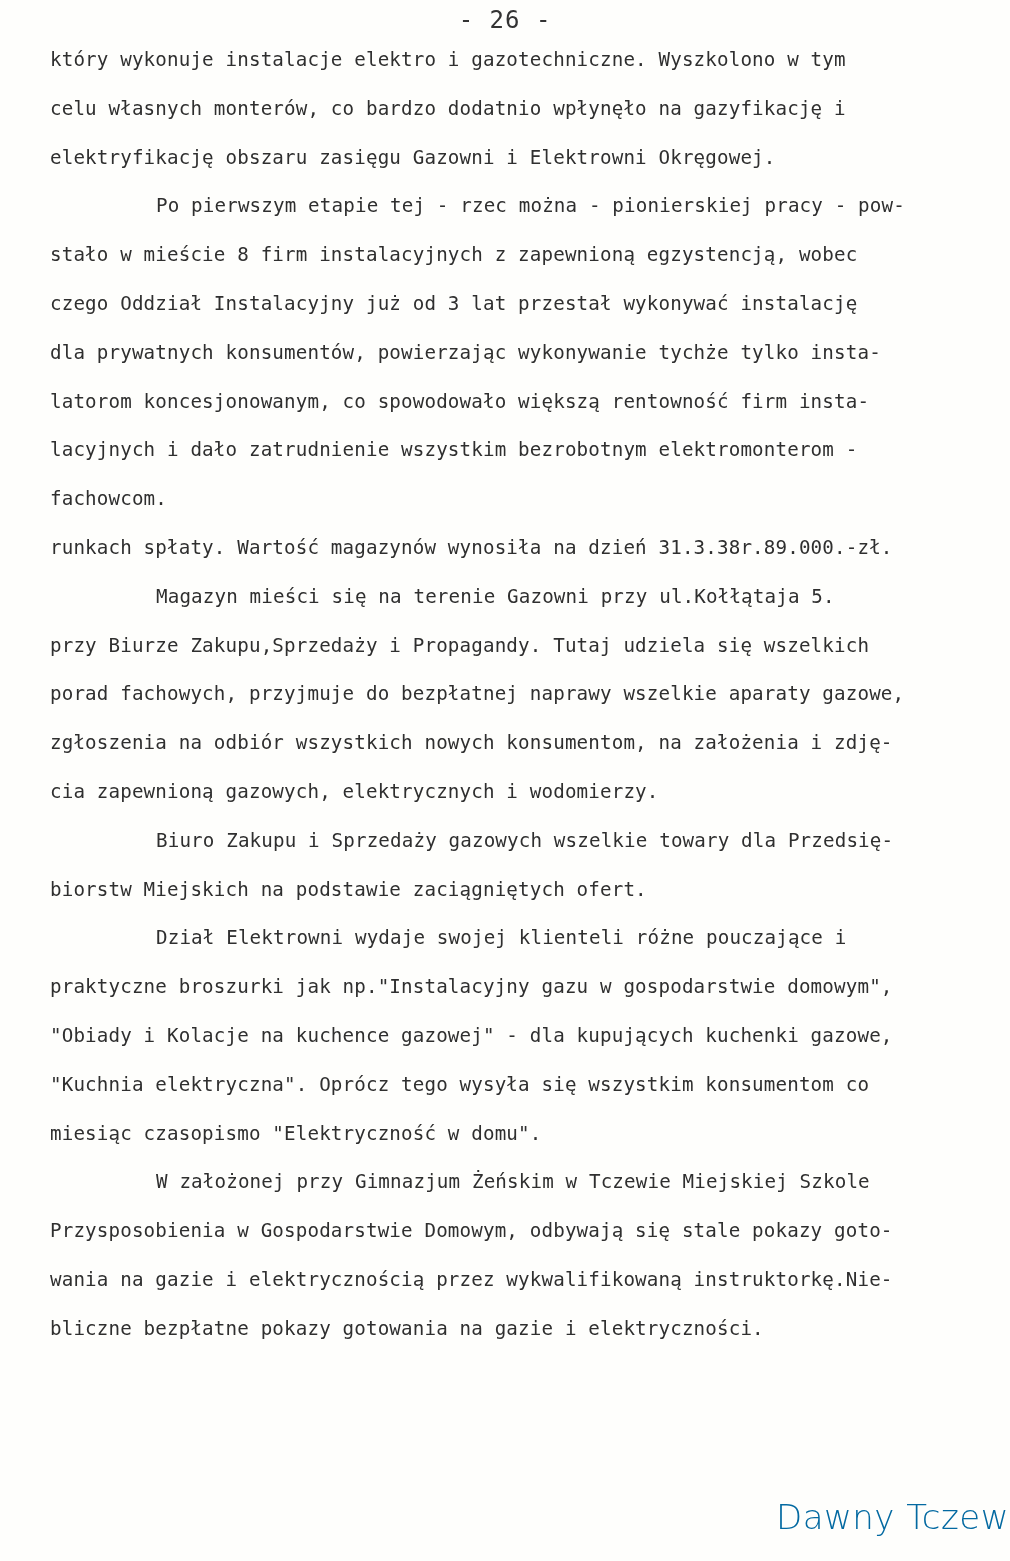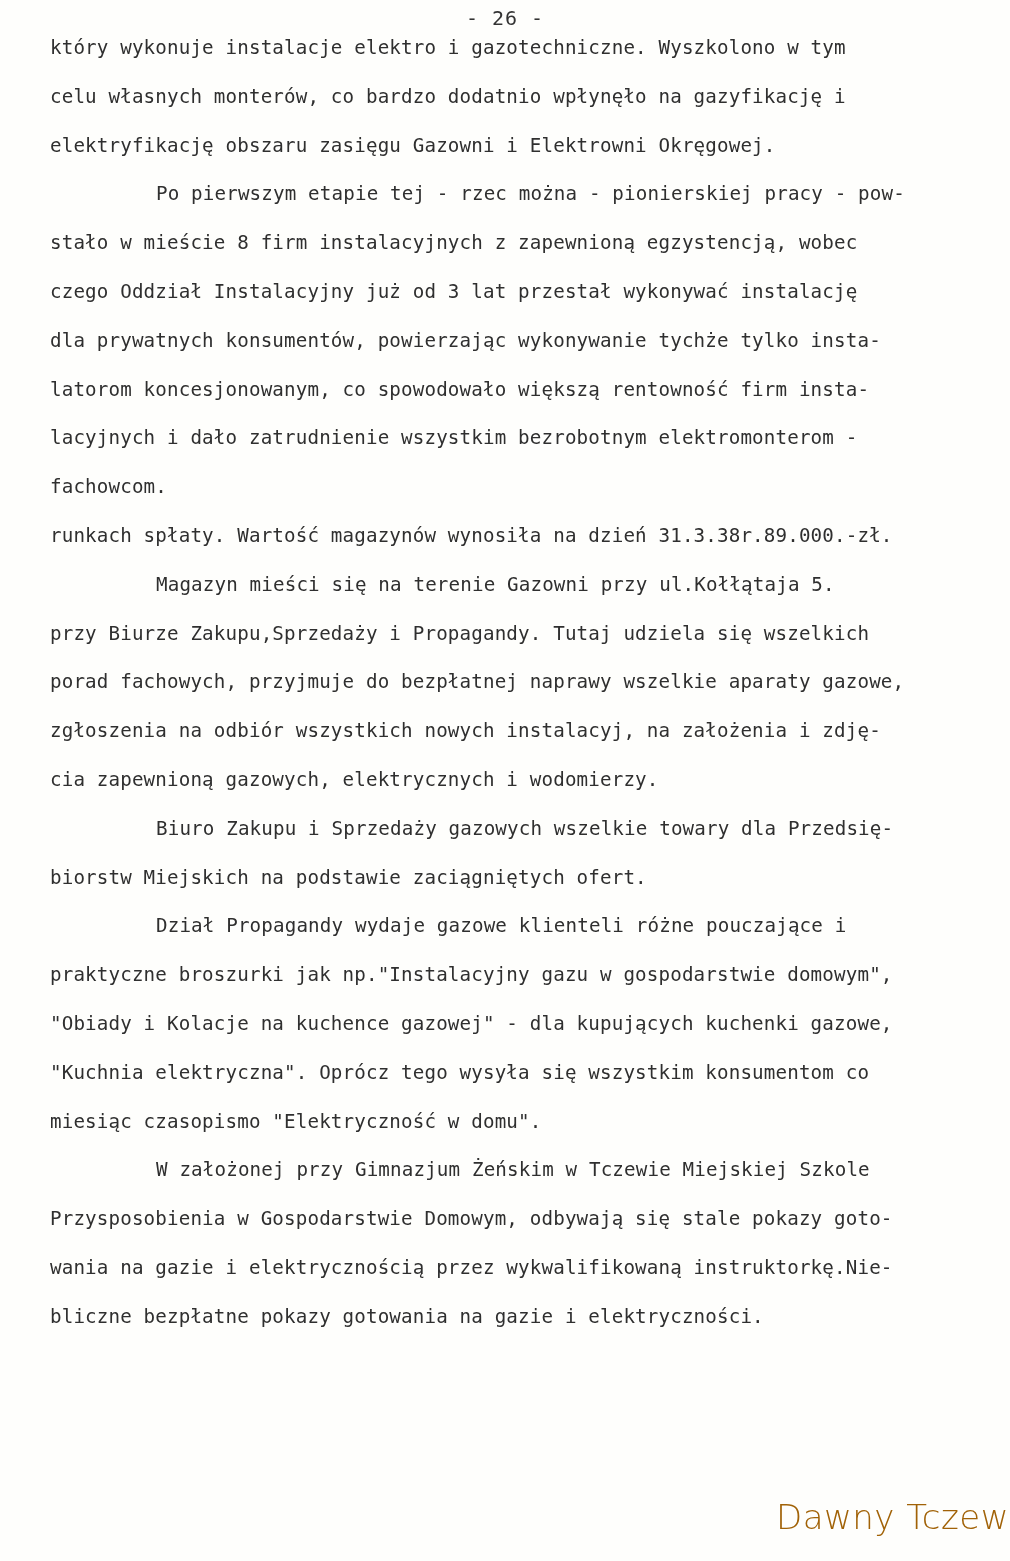--- a/index.html
+++ b/index.html
@@ -22,48 +22,48 @@
       width: 1010px;
       height: 1561px;
       background: #fefefc;
     }
     .page-number {
       position: absolute;
       top: 6px;
       left: 0;
       width: 1010px;
       text-align: center;
-      font-size: 20px;
+      font-size: 24px;
       letter-spacing: 1px;
       color: #333;
     }
     .text-block {
       position: absolute;
       left: 50px;
-      top: 32px;
+      top: 44px;
       width: 940px;
     }
     .line {
       height: 48.8px;
       line-height: 32px;
       font-size: 19.2px;
       white-space: pre;
       letter-spacing: 0.15px;
       color: #2f2f2f;
     }
     .line.indent {
       padding-left: 106px;
     }
     .watermark {
       position: absolute;
       left: 776px;
       top: 1497px;
       font-family: "DejaVu Sans", "Liberation Sans", sans-serif;
       font-size: 34px;
-      color: #a16207;
+      color: #0369a1;
       letter-spacing: 0.5px;
       font-weight: 300;
     }
   </style>
 </head>
 <body>
 
 <div class="page">
   <div class="page-number">- 26 -</div>
 
@@ -75,25 +75,25 @@
     <div class="line">stało w mieście 8 firm instalacyjnych z zapewnioną egzystencją, wobec</div>
     <div class="line">czego Oddział Instalacyjny już od 3 lat przestał wykonywać instalację</div>
     <div class="line">dla prywatnych konsumentów, powierzając wykonywanie tychże tylko insta-</div>
     <div class="line">latorom koncesjonowanym, co spowodowało większą rentowność firm insta-</div>
     <div class="line">lacyjnych i dało zatrudnienie wszystkim bezrobotnym elektromonterom -</div>
     <div class="line">fachowcom.</div>
     <div class="line">runkach spłaty. Wartość magazynów wynosiła na dzień 31.3.38r.89.000.-zł.</div>
     <div class="line indent">Magazyn mieści się na terenie Gazowni przy ul.Kołłątaja 5.</div>
     <div class="line">przy Biurze Zakupu,Sprzedaży i Propagandy. Tutaj udziela się wszelkich</div>
     <div class="line">porad fachowych, przyjmuje do bezpłatnej naprawy wszelkie aparaty gazowe,</div>
-    <div class="line">zgłoszenia na odbiór wszystkich nowych instalacyj, na założenia i zdję-</div>
+    <div class="line">zgłoszenia na odbiór wszystkich nowych konsumentom, na założenia i zdję-</div>
     <div class="line">cia zapewnioną gazowych, elektrycznych i wodomierzy.</div>
     <div class="line indent">Biuro Zakupu i Sprzedaży gazowych wszelkie towary dla Przedsię-</div>
     <div class="line">biorstw Miejskich na podstawie zaciągniętych ofert.</div>
-    <div class="line indent">Dział Propagandy wydaje gazowe klienteli różne pouczające i</div>
+    <div class="line indent">Dział Elektrowni wydaje swojej klienteli różne pouczające i</div>
     <div class="line">praktyczne broszurki jak np."Instalacyjny gazu w gospodarstwie domowym",</div>
     <div class="line">"Obiady i Kolacje na kuchence gazowej" - dla kupujących kuchenki gazowe,</div>
     <div class="line">"Kuchnia elektryczna". Oprócz tego wysyła się wszystkim konsumentom co</div>
     <div class="line">miesiąc czasopismo "Elektryczność w domu".</div>
     <div class="line indent">W założonej przy Gimnazjum Żeńskim w Tczewie Miejskiej Szkole</div>
     <div class="line">Przysposobienia w Gospodarstwie Domowym, odbywają się stale pokazy goto-</div>
     <div class="line">wania na gazie i elektrycznością przez wykwalifikowaną instruktorkę.Nie-</div>
     <div class="line">bliczne bezpłatne pokazy gotowania na gazie i elektryczności.</div>
   </div>
 

